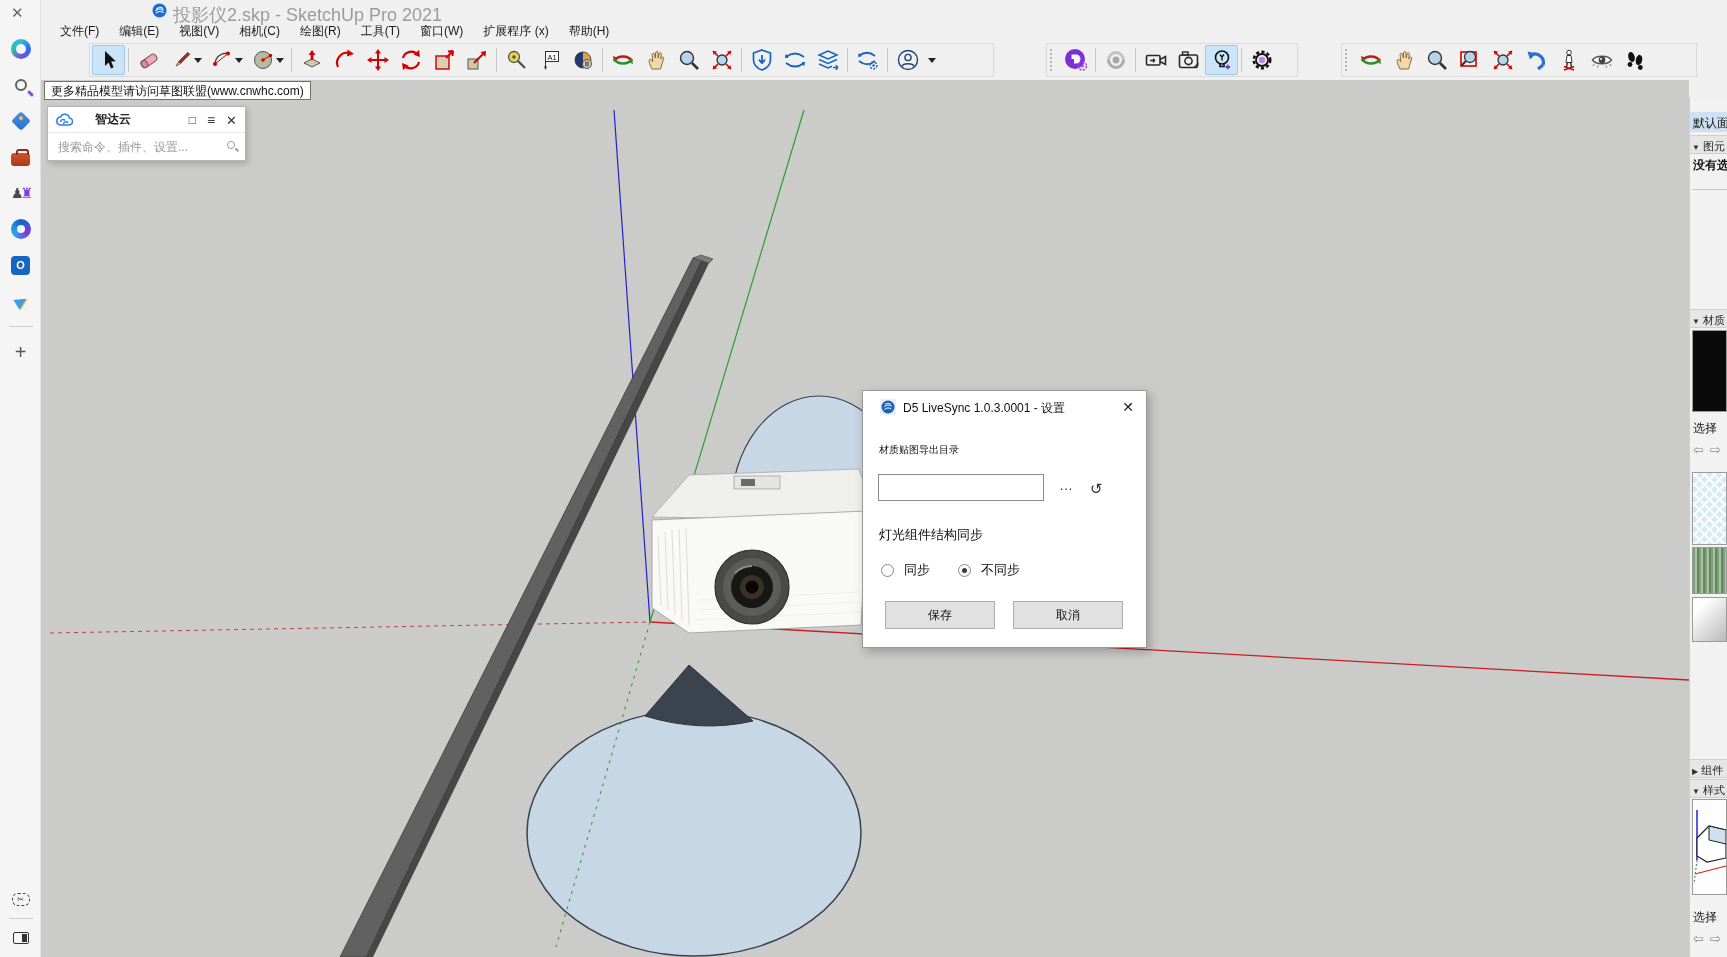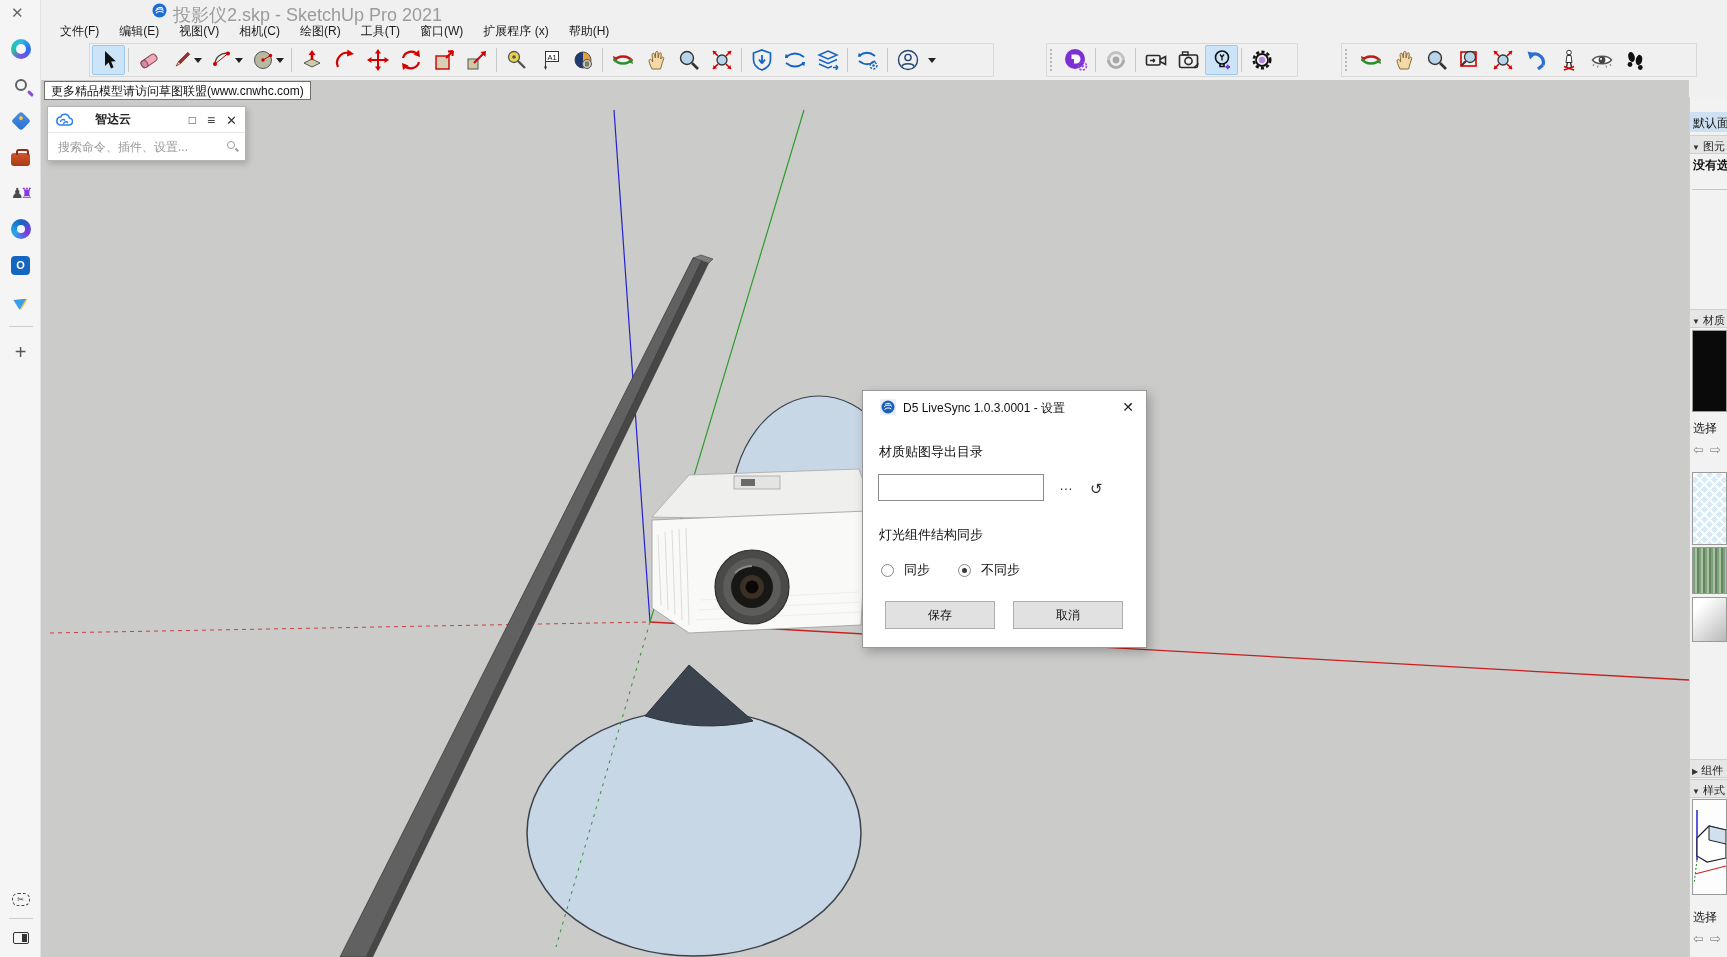--- a/index.html
+++ b/index.html
@@ -65,21 +65,21 @@
   .zp-search input::placeholder{color:#9a9a9a;}
   .zp-mag{position:absolute;right:10px;top:8px;width:8px;height:8px;border:1.5px solid #9a9a9a;border-radius:50%;}
   .zp-mag::after{content:"";position:absolute;left:7px;top:7px;width:4px;height:1.5px;background:#9a9a9a;transform:rotate(45deg);}
 
   
   .dialog{position:absolute;left:862px;top:390px;width:285px;height:258px;background:#fff;border:1px solid #989898;box-shadow:3px 4px 10px rgba(0,0,0,.25);font-size:12px;}
   .dlg-title{position:absolute;left:4px;top:0;right:0;height:32px;}
   .dlg-ic{position:absolute;left:13px;top:8px;}
   .dlg-name{position:absolute;left:36px;top:9px;font-size:12px;color:#111;}
   .dlg-close{position:absolute;right:12px;top:8px;font-size:14px;color:#222;}
-  .dlg-label1{position:absolute;left:16px;top:52px;font-size:13px;color:#111;}
+  .dlg-label1{position:absolute;left:16px;top:52px;font-size:10px;color:#111;}
   .dlg-input{position:absolute;left:15px;top:83px;width:166px;height:27px;border:1px solid #8a8a8a;background:#fff;font-size:12px;padding:0 4px;outline:none;}
   .dlg-browse{position:absolute;left:196px;top:86px;font-size:14px;color:#333;letter-spacing:1px;}
   .dlg-undo{position:absolute;left:227px;top:90px;font-size:15px;color:#333;line-height:1;}
   .dlg-label2{position:absolute;left:16px;top:135px;font-size:13px;color:#111;}
   .dlg-radios{position:absolute;left:18px;top:170px;display:flex;align-items:center;gap:10px;}
   .radio{width:13px;height:13px;border-radius:50%;border:1px solid #8a8a8a;background:#fdfdfd;position:relative;}
   .radio.sel::after{content:"";position:absolute;left:3px;top:3px;width:5px;height:5px;border-radius:50%;background:#3a3a3a;}
   .rlabel{font-size:13px;color:#111;margin-right:18px;}
   .dlg-btn{position:absolute;top:210px;width:110px;height:28px;background:#e1e1e1;border:1px solid #adadad;font-size:12px;color:#111;display:flex;align-items:center;justify-content:center;}
   .btn-save{left:22px;} .btn-cancel{left:150px;}

